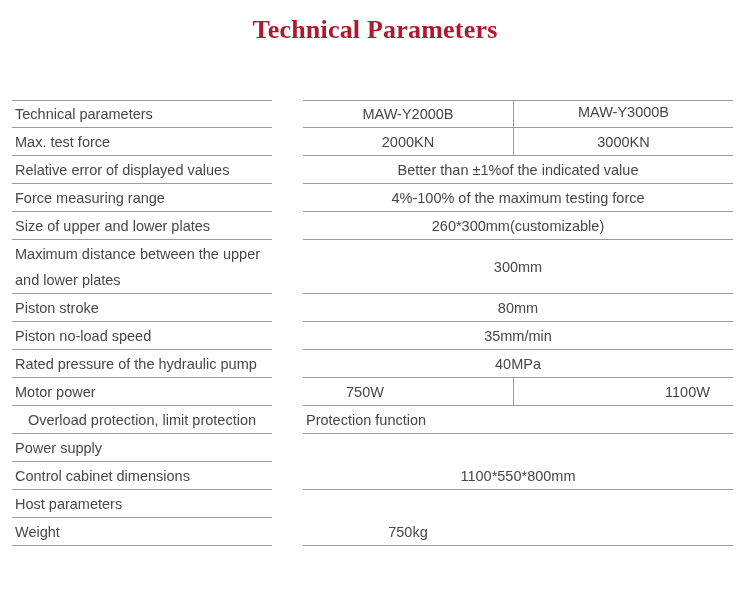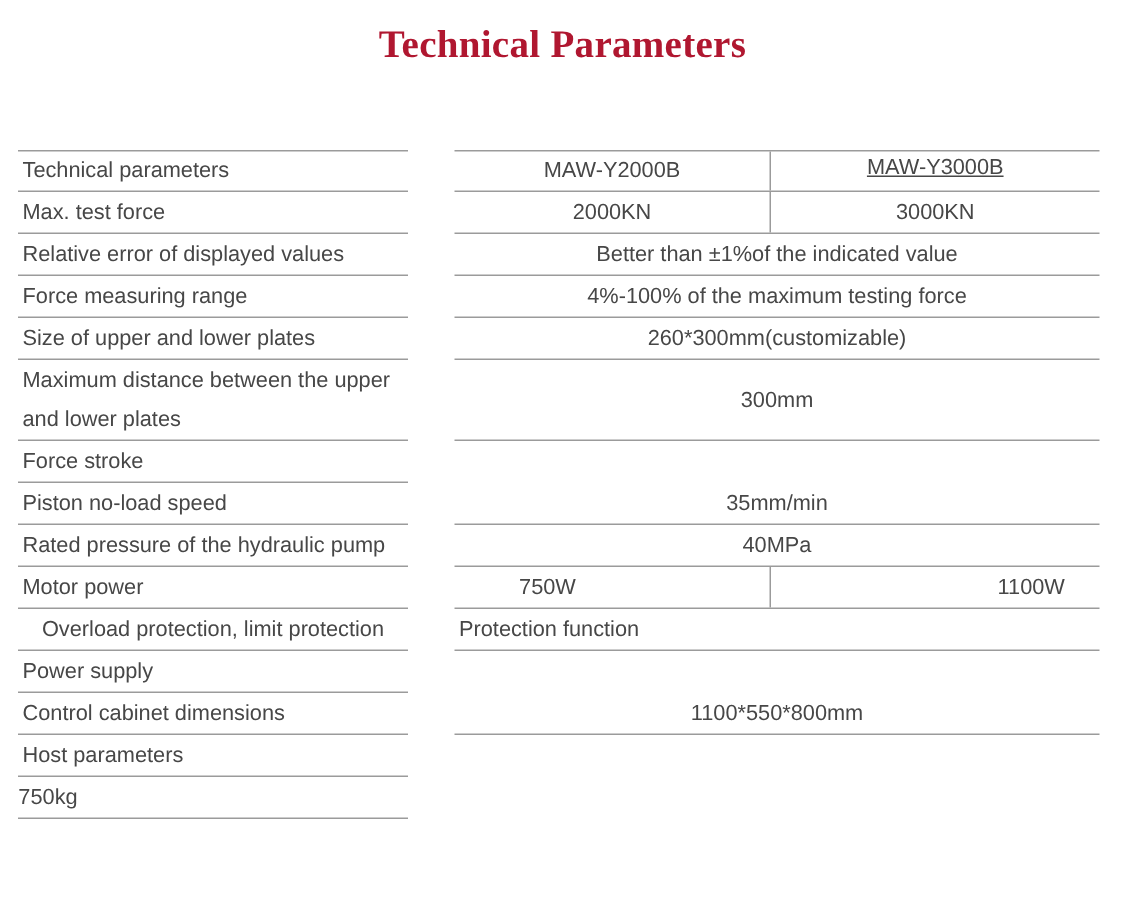--- a/index.html
+++ b/index.html
@@ -21,21 +21,21 @@
   }
   .row.first .cell { border-top:1px solid var(--line); }
   .row.tall .cell { min-height:54px; }
   .label { padding-left:3px; white-space:pre-line; line-height:26px; }
   .value { justify-content:center; text-align:center; }
   .value.split { display:grid; grid-template-columns:210px 220px; align-items:stretch; }
   .half { display:flex; align-items:center; justify-content:center; }
   .half.right { border-left:1px solid var(--line); }
   .offset .half.left span { position:relative; left:-43px; }
   .offset .half.right span { position:relative; left:64px; }
-  .raise { position:relative; top:-2px;text-decoration:underline; }
+  .raise { position:relative; top:-2px; }
 </style>
 </head>
 <body>
 
 <h1 class="title">Technical Parameters</h1>
 
 <div class="spec-table">
     <div class="row first">
       <div class="cell label">Technical parameters</div>
       <div class="cell value split">
@@ -77,21 +77,24 @@
       </div>
     </div>
     <div class="row tall">
       <div class="cell label">Maximum distance between the upper
 and lower plates</div>
       <div class="cell value merged">
         <span>300mm</span>
       </div>
     </div>
     <div class="row">
-      <div class="cell label">Force stroke</div>
+      <div class="cell label">Piston stroke</div>
+      <div class="cell value merged">
+        <span>80mm</span>
+      </div>
     </div>
     <div class="row">
       <div class="cell label">Piston no-load speed</div>
       <div class="cell value merged">
         <span>35mm/min</span>
       </div>
     </div>
     <div class="row">
       <div class="cell label">Rated pressure of the hydraulic pump</div>
       <div class="cell value merged">
@@ -121,19 +124,20 @@
     <div class="row">
       <div class="cell label">Control cabinet dimensions</div>
       <div class="cell value merged">
         <span>1100*550*800mm</span>
       </div>
     </div>
     <div class="row">
       <div class="cell label">Host parameters</div>
     </div>
     <div class="row">
+      <div class="cell label">Weight</div>
       <div class="cell value split">
         <div class="half left">
           <span>750kg</span>
         </div>
       </div>
     </div>
   </div>
 
 </body></html>

